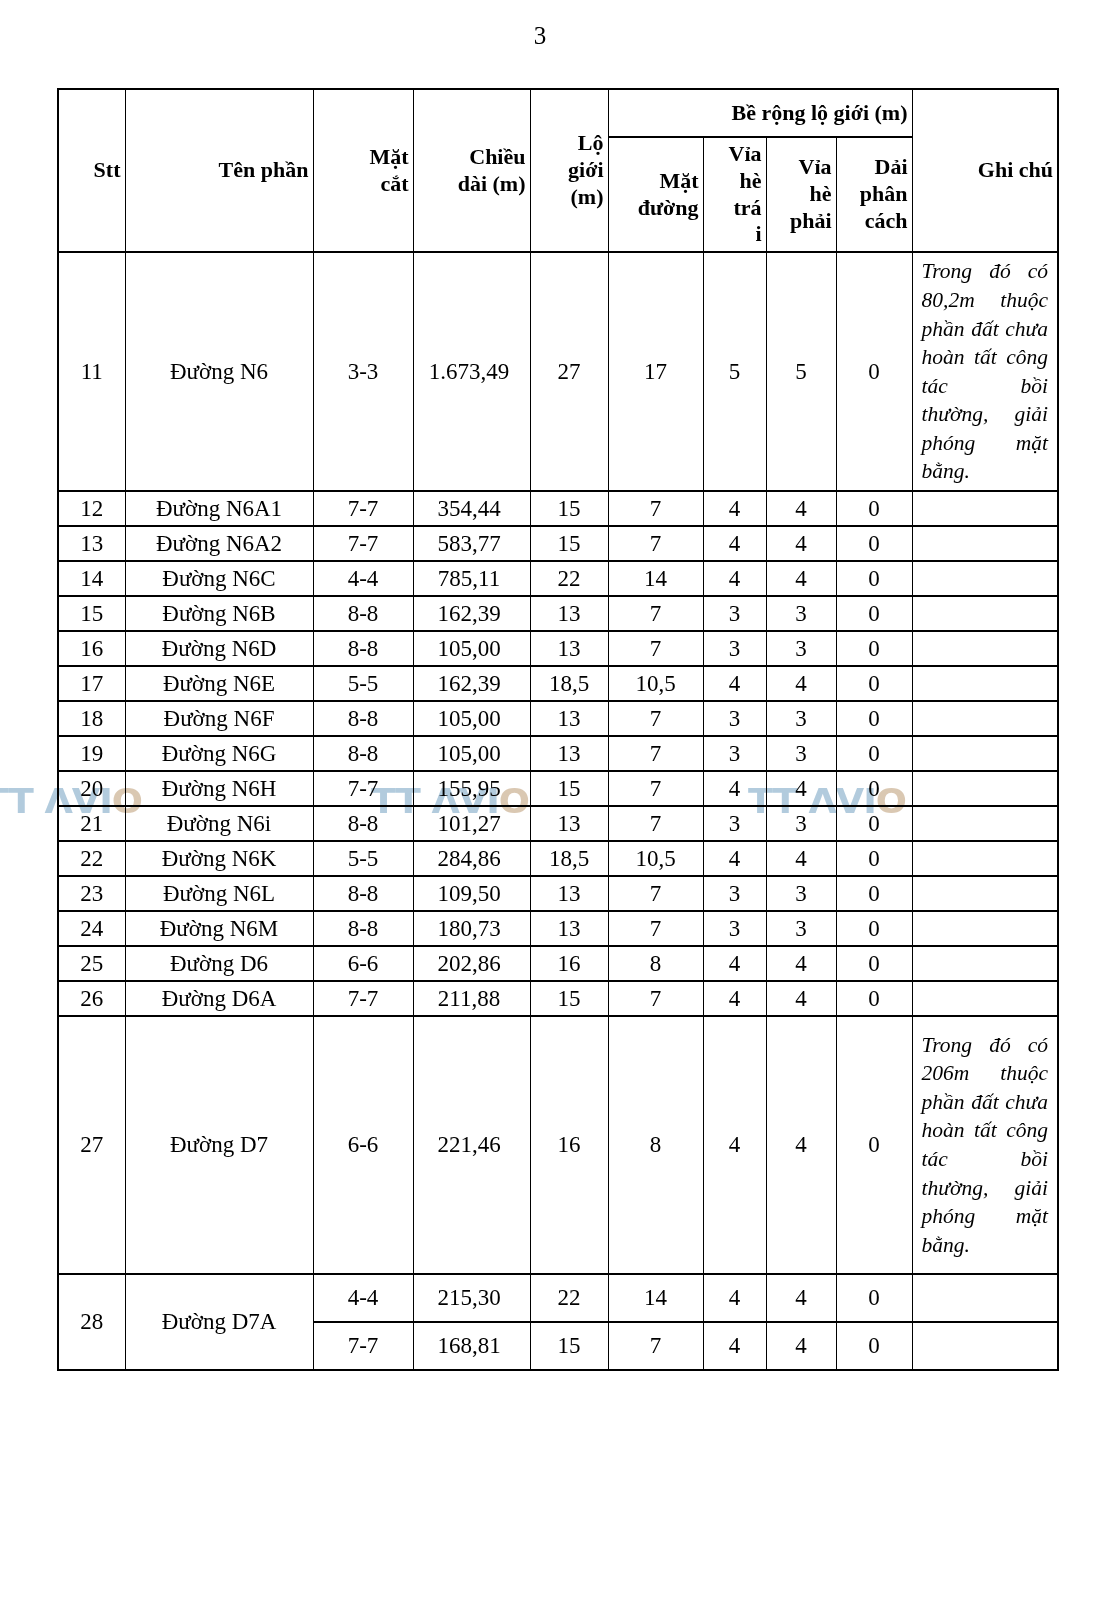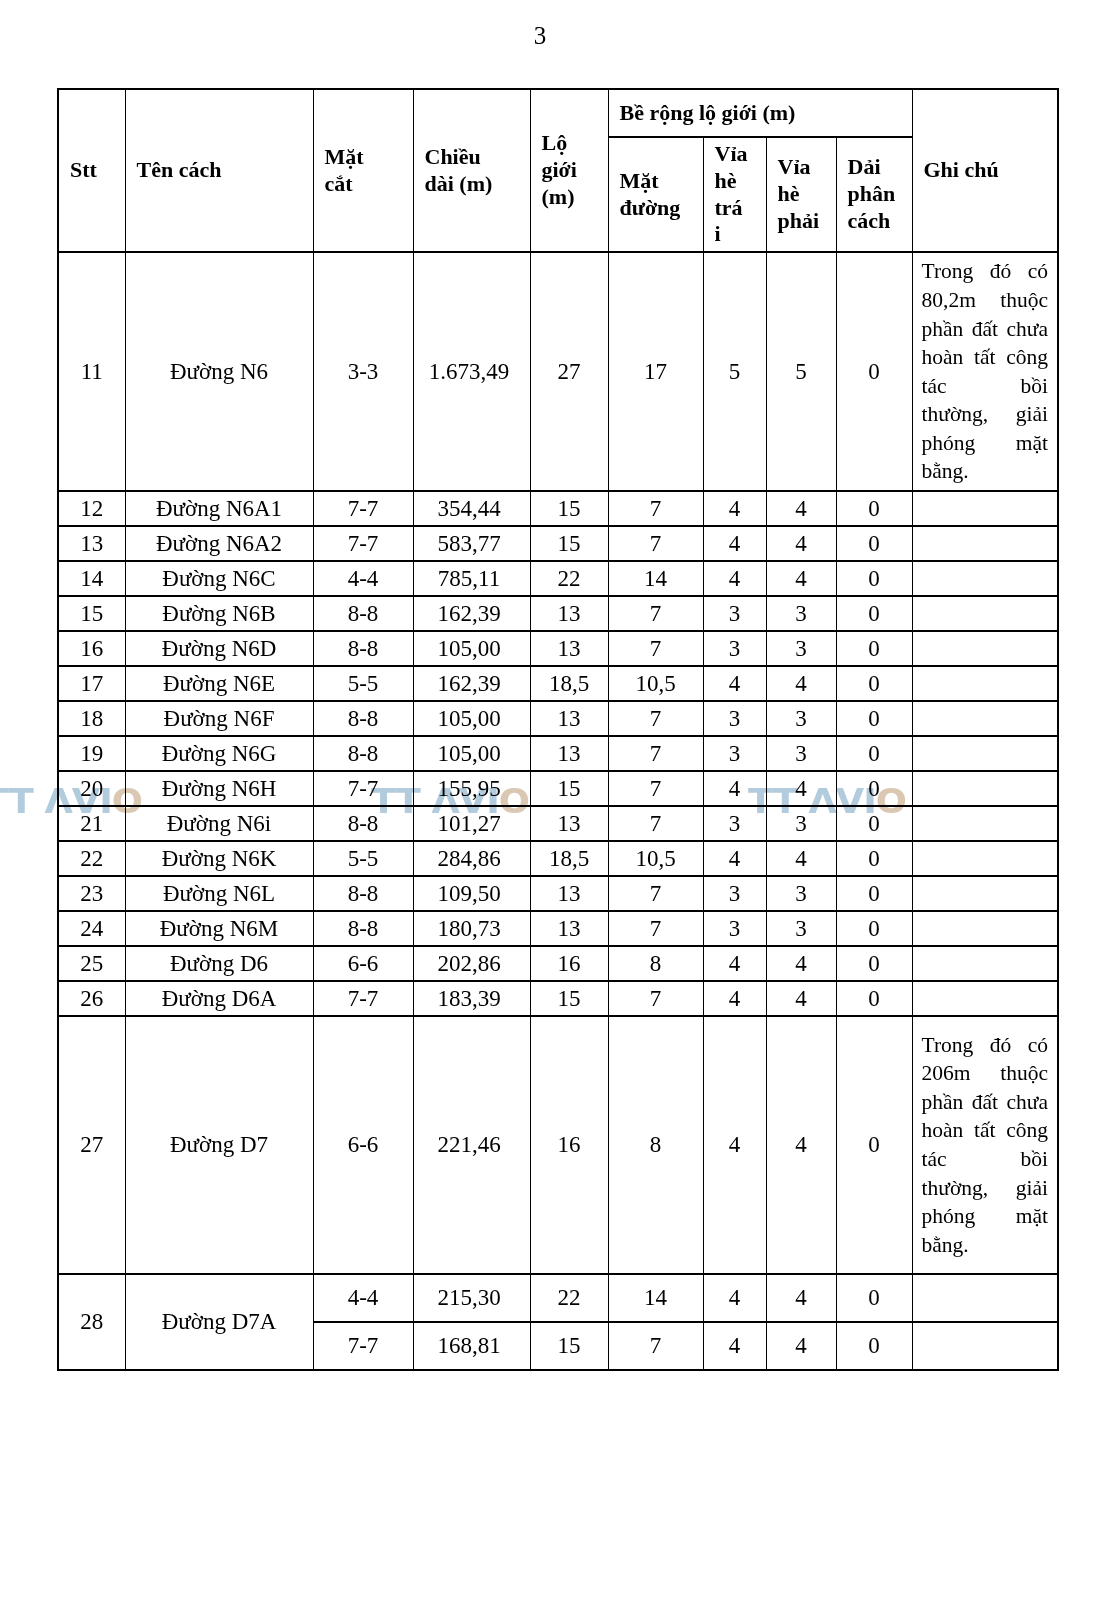--- a/index.html
+++ b/index.html
@@ -29,36 +29,37 @@
     border: solid #000;
   }
   table.roads { border-width: 2px; }
   table.roads th, table.roads td {
     border-width: 2px 1px;   
   }
   th {
     font-weight: bold;
     font-size: 22px;
     line-height: 1.22;
-    text-align: left;
+    text-align: right;
     vertical-align: middle;
     white-space: pre-line;
-    padding: 3px 11px;
+    padding: 3px 4px;
   }
   tr.hdr-top th.span-hdr { height: 40px; }
   tr.hdr-sub { height: 104px; }
   td {
     font-size: 23px;
     text-align: center;
     vertical-align: middle;
     padding: 2px 6px;
     overflow: hidden;
   }
   td.num-right { text-align: center; padding-right: 11px; }
   td.note {
+    font-style: italic;
     text-align: justify;
     font-size: 21.5px;
     line-height: 1.33;
     padding: 4px 9px;
   }
   tr.row-short  { height: 35px; }
   tr.row-sub    { height: 48px; }
   tr.row-note-a { height: 230px; }
   tr.row-note-b { height: 258px; }
   .watermark {
@@ -100,21 +101,21 @@
       <col style="width:78px">
     <col style="width:95px">
       <col style="width:63px">
       <col style="width:70px">
       <col style="width:76px">
       <col style="width:146px">
   </colgroup>
   <thead>
     <tr class="hdr-top">
       <th rowspan="2">Stt</th>
-      <th rowspan="2">Tên cách</th>
+      <th rowspan="2">Tên phần</th>
       <th rowspan="2">Mặt
 cắt</th>
       <th rowspan="2">Chiều
 dài (m)</th>
       <th rowspan="2">Lộ
 giới
 (m)</th>
       <th colspan="4" class="span-hdr">Bề rộng lộ giới (m)</th>
       <th rowspan="2">Ghi chú</th>
     </tr>
@@ -311,21 +312,21 @@
         <td>8</td>
         <td>4</td>
         <td>4</td>
         <td>0</td>
         <td></td>
       </tr>
       <tr class="row-short">
         <td>26</td>
         <td>Đường D6A</td>
         <td>7-7</td>
-        <td class="num-right">183,39</td>
+        <td class="num-right">211,88</td>
         <td>15</td>
         <td>7</td>
         <td>4</td>
         <td>4</td>
         <td>0</td>
         <td></td>
       </tr>
       <tr class="row-note-b">
         <td>27</td>
         <td>Đường D7</td>

